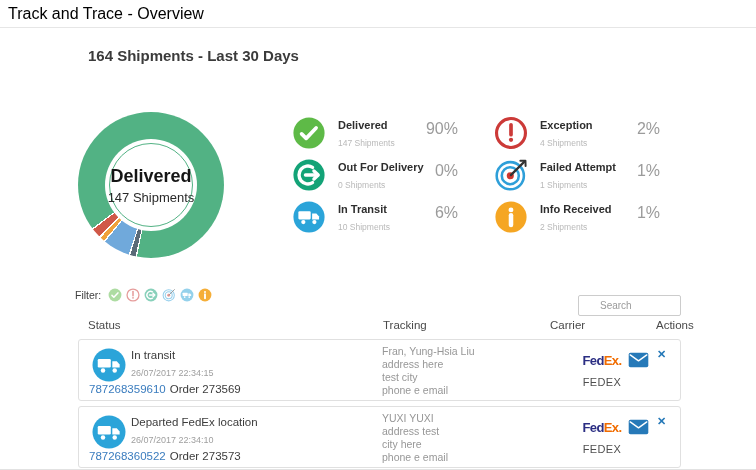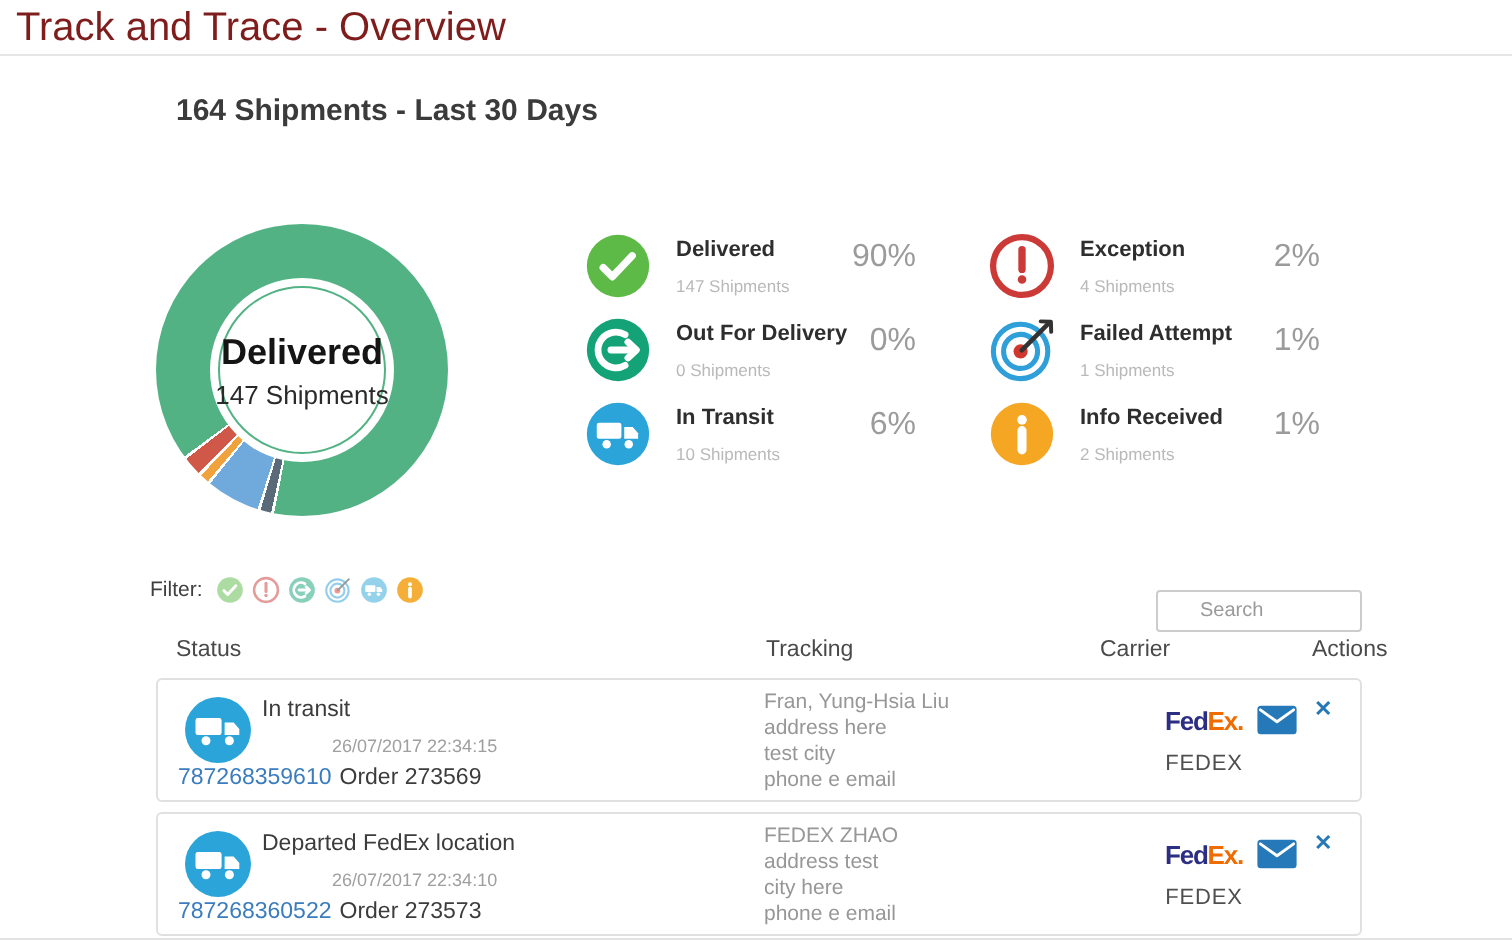--- a/index.html
+++ b/index.html
@@ -1,20 +1,20 @@
 <!DOCTYPE html>
 <html><head>
 <meta charset="utf-8">
 <style>
   * { margin:0; padding:0; box-sizing:border-box; }
   body { font-family:"Liberation Sans", sans-serif; background:#fff; }
   .page { position:relative; width:756px; height:470px; background:#fff; overflow:hidden; border-bottom:1px solid #e2e2e2; }
 
   .topbar { position:absolute; left:0; top:0; width:756px; height:28px; background:#fff; border-bottom:1px solid #e6e6e6; }
-  .topbar-title { position:absolute; left:8px; top:0; line-height:28px; font-size:20px; color:#7f1d1d; }
+  .topbar-title { position:absolute; left:8px; top:0; line-height:28px; font-size:16px; color:#000000; }
 
   .page-title { position:absolute; left:88px; top:47px; font-size:15px; font-weight:600; color:#3b3b3b; }
 
   
   .donut { position:absolute; left:78px; top:112px; width:146px; height:146px; border-radius:50%;
     background: conic-gradient(
       #52b284 0deg 191deg,
       #fff 191deg 192.2deg,
       #5a6a78 192.2deg 196.5deg,
       #fff 196.5deg 197.7deg,
@@ -56,21 +56,21 @@
   
   .th { position:absolute; top:319px; font-size:11.5px; color:#4a4a4a; }
   .th-status { left:88px; } .th-tracking { left:383px; } .th-carrier { left:550px; } .th-actions { left:656px; }
 
   
   .card { position:absolute; left:78px; width:603px; height:62px; background:#fff; border:1px solid #e0e0e0; border-radius:3px; }
   .card-1 { top:339px; } .card-2 { top:406px; }
   .row-truck { position:absolute; left:12px; top:7px; width:36px; height:36px; }
   .row-truck svg { width:100%; height:100%; display:block; }
   .row-status { position:absolute; left:52px; top:9px; font-size:11.5px; color:#3c3c3c; }
-  .row-date { position:absolute; left:52px; top:28px; font-size:9px; color:#9f9f9f;margin-left:35px; }
+  .row-date { position:absolute; left:52px; top:28px; font-size:9px; color:#9f9f9f; }
   .row-trackline { position:absolute; left:10px; top:43px; font-size:11.5px; white-space:nowrap; }
   .tracking-link { color:#3a7cbe; cursor:pointer; text-decoration:none;margin-top:36px; }
   .order-text { color:#3c3c3c; margin-left:4px; }
   .row-recipient { position:absolute; left:303px; top:5px; font-size:10.5px; color:#979797; line-height:13px; }
   .row-carrier { position:absolute; left:494px; top:13px; width:58px; text-align:center; }
   .fedex-logo { font-size:13px; font-weight:800; letter-spacing:-0.6px; white-space:nowrap; }
   .fedex-fed { color:#2b2e83; } .fedex-ex { color:#f06c00; }
   .carrier-name { margin-top:8px; font-size:11px; color:#4f4f4f; letter-spacing:.4px; }
   .row-actions { position:absolute; left:549px; top:10px; width:44px; }
   .email-button { position:absolute; left:0; top:2px; width:21px; height:16px; cursor:pointer; border:none; background:none; padding:0; }
@@ -294,21 +294,21 @@
             <circle cx="15.8" cy="15.6" r="1.5"></circle>
           </g>
         </svg>
     </span>
     <div class="row-status">Departed FedEx location</div>
     <div class="row-date">26/07/2017 22:34:10</div>
     <div class="row-trackline">
       <a class="tracking-link">787268360522</a><span class="order-text">Order 273573</span>
     </div>
     <div class="row-recipient">
-      <div>FEDEX ZHAO</div>
+      <div>YUXI YUXI</div>
       <div>address test</div>
       <div>city here</div>
       <div>phone e email</div>
     </div>
     <div class="row-carrier">
       <div class="fedex-logo"><span class="fedex-fed">Fed</span><span class="fedex-ex">Ex</span><span class="fedex-ex">.</span></div>
       <div class="carrier-name">FEDEX</div>
     </div>
     <div class="row-actions">
       <button class="email-button">

